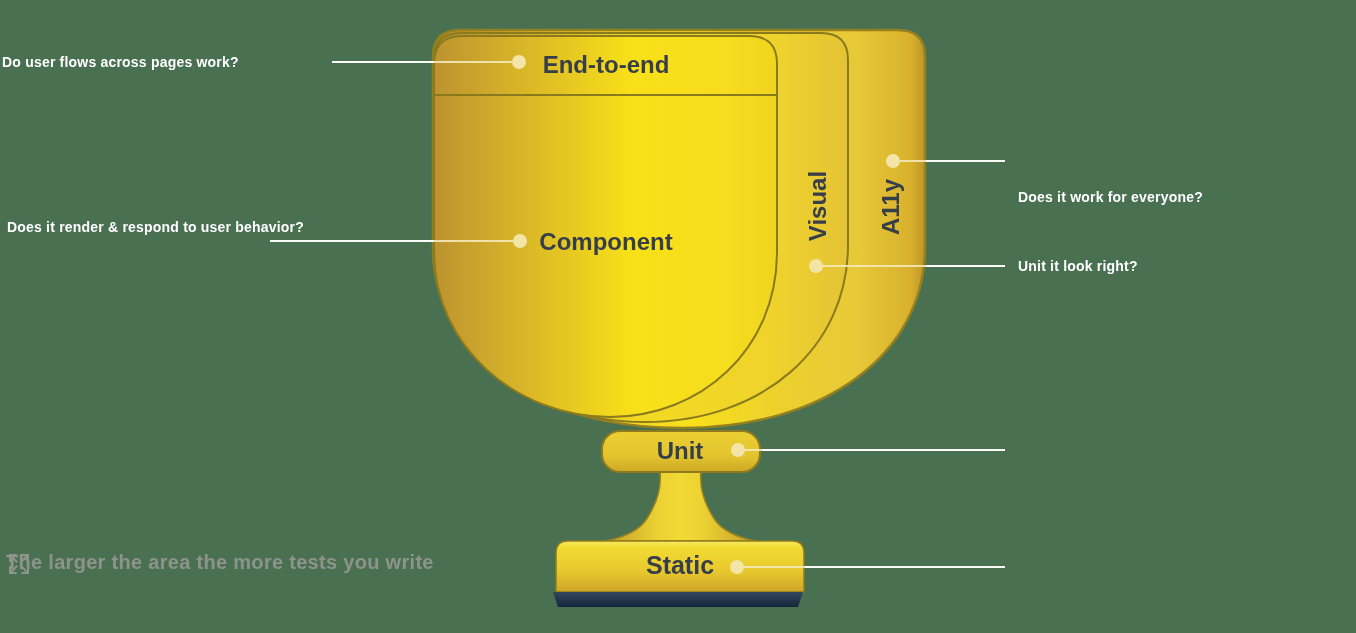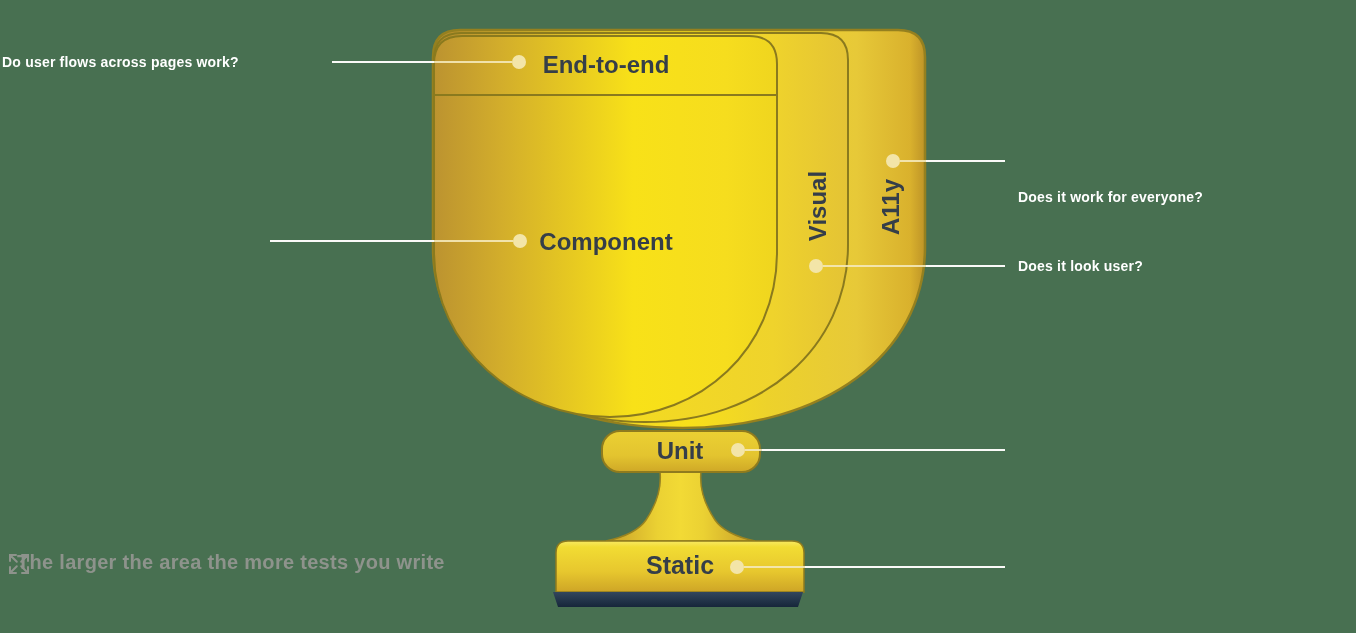--- a/index.html
+++ b/index.html
@@ -12,21 +12,21 @@
   svg{position:absolute;left:0;top:0;}
   .ann{
     position:absolute;color:#ffffff;font-size:14px;font-weight:700;
     line-height:33px;letter-spacing:.2px;white-space:nowrap;text-align:right;
   }
   .ann.wrap{white-space:normal;width:302px;}
   .note{
     position:absolute;left:6px;top:551px;display:flex;align-items:center;
     color:#8E938C;font-size:20px;font-weight:600;letter-spacing:.3px;
   }
-  .note .txt{margin-left:11px;white-space:nowrap;}
+  .note .txt{white-space:nowrap;}
   .trophy-label{
     font-family:"Liberation Sans", sans-serif;font-weight:bold;fill:#353E49;
   }
 </style>
 </head>
 <body>
 
 <div id="stage">
 
   <svg width="1356" height="633" viewBox="0 0 1356 633">
@@ -120,24 +120,25 @@
     <line x1="745" y1="450" x2="762" y2="450" stroke="#F5E9B9" stroke-width="2" opacity="0.9"></line>
     <line x1="762" y1="450" x2="1005" y2="450" stroke="#FAFAF8" stroke-width="2"></line>
 
     <circle cx="737" cy="567" r="7" fill="#F3E5A8"></circle>
     <line x1="744" y1="567" x2="805" y2="567" stroke="#F5E9B9" stroke-width="2" opacity="0.9"></line>
     <line x1="805" y1="567" x2="1005" y2="567" stroke="#FAFAF8" stroke-width="2"></line>
   </svg>
 
   <div class="ann" style="left:2px;top:46px;">Do user flows across pages work?</div>
 
+  <div class="ann wrap" style="left:2px;top:211px;">Does it render &amp; respond to user behavior?</div>
 
   <div class="ann" style="left:1018px;top:145px;margin-top:36px;">Does it work for everyone?</div>
 
-  <div class="ann" style="left:1018px;top:250px;">Does it look user?</div>
+  <div class="ann" style="left:1018px;top:250px;">Unit it look right?</div>
 
 
 
   <div class="note">
     <svg width="26" height="26" viewBox="0 0 26 26">
       <path d="M4,10 V4 H10 M4,4 L10.8,10.8
                M16,4 H22 V10 M22,4 L15.2,10.8
                M4,16 V22 H10 M4,22 L10.8,15.2
                M22,16 V22 H16 M22,22 L15.2,15.2" fill="none" stroke="#8E938C" stroke-width="2" stroke-linecap="round"></path>
     </svg>

